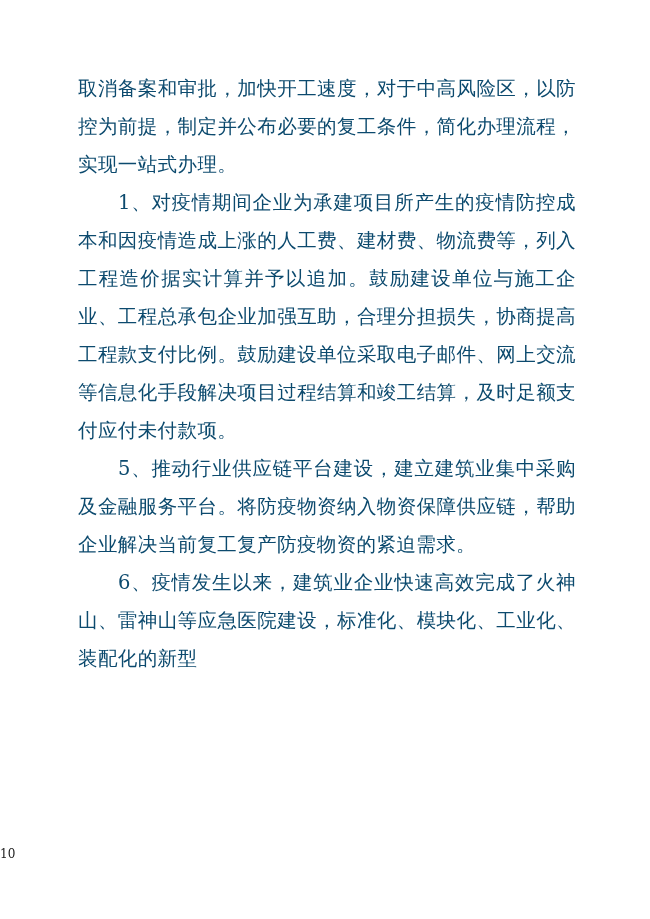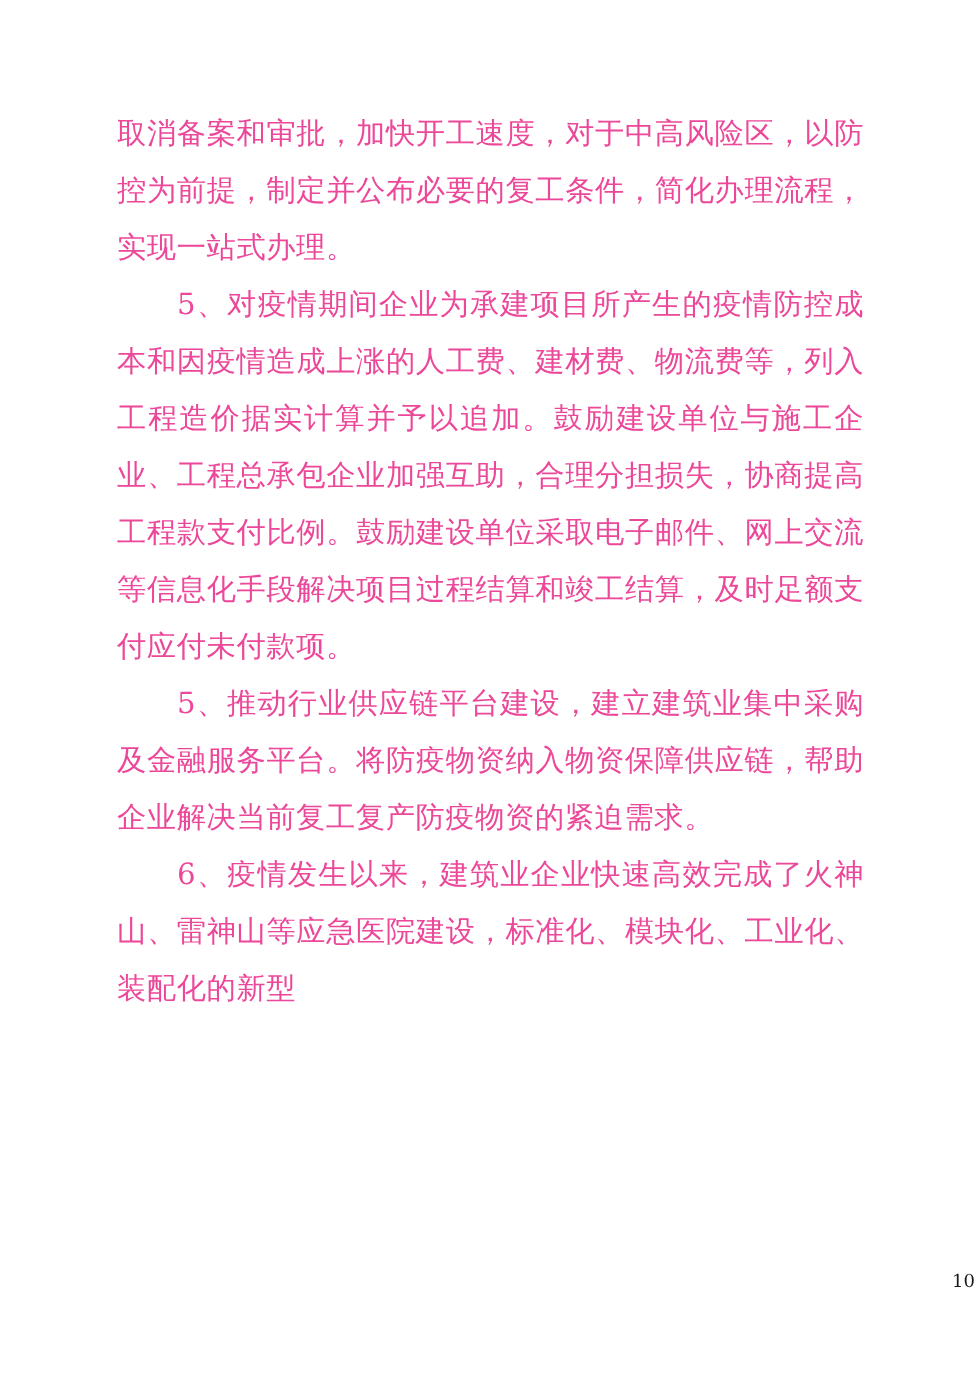--- a/index.html
+++ b/index.html
@@ -29,41 +29,41 @@
     top: 70px;
     width: 498px;
   }
   .para {
     font-size: 19.5px;
     line-height: 38px;
     letter-spacing: 0.4px;
     text-align: justify;
     text-justify: inter-character;
     margin: 0 0 0 0;
-    color: #ec4899;
+    color: #0c4a6e;
     font-family: "DejaVu Serif", "Liberation Serif", serif;
   }
   .para.indent {
     text-indent: 40px;
   }
   .page-number {
     position: absolute;
     left: 0;
     top: 847px;
     width: 650px;
-    text-align: right;
+    text-align: left;
     font-size: 12px;
     color: #1a1a1a;
     font-family: "DejaVu Serif", "Liberation Serif", serif;
   }
 </style>
 </head>
 <body>
 
 <div class="page">
   <div class="content">
     <p class="para">取消备案和审批，加快开工速度，对于中高风险区，以防控为前提，制定并公布必要的复工条件，简化办理流程，实现一站式办理。</p>
-    <p class="para indent">5、对疫情期间企业为承建项目所产生的疫情防控成本和因疫情造成上涨的人工费、建材费、物流费等，列入工程造价据实计算并予以追加。鼓励建设单位与施工企业、工程总承包企业加强互助，合理分担损失，协商提高工程款支付比例。鼓励建设单位采取电子邮件、网上交流等信息化手段解决项目过程结算和竣工结算，及时足额支付应付未付款项。</p>
+    <p class="para indent">1、对疫情期间企业为承建项目所产生的疫情防控成本和因疫情造成上涨的人工费、建材费、物流费等，列入工程造价据实计算并予以追加。鼓励建设单位与施工企业、工程总承包企业加强互助，合理分担损失，协商提高工程款支付比例。鼓励建设单位采取电子邮件、网上交流等信息化手段解决项目过程结算和竣工结算，及时足额支付应付未付款项。</p>
     <p class="para indent">5、推动行业供应链平台建设，建立建筑业集中采购及金融服务平台。将防疫物资纳入物资保障供应链，帮助企业解决当前复工复产防疫物资的紧迫需求。</p>
     <p class="para indent">6、疫情发生以来，建筑业企业快速高效完成了火神山、雷神山等应急医院建设，标准化、模块化、工业化、装配化的新型</p>
   </div>
   <div class="page-number">10</div>
 </div>
 
 </body></html>

